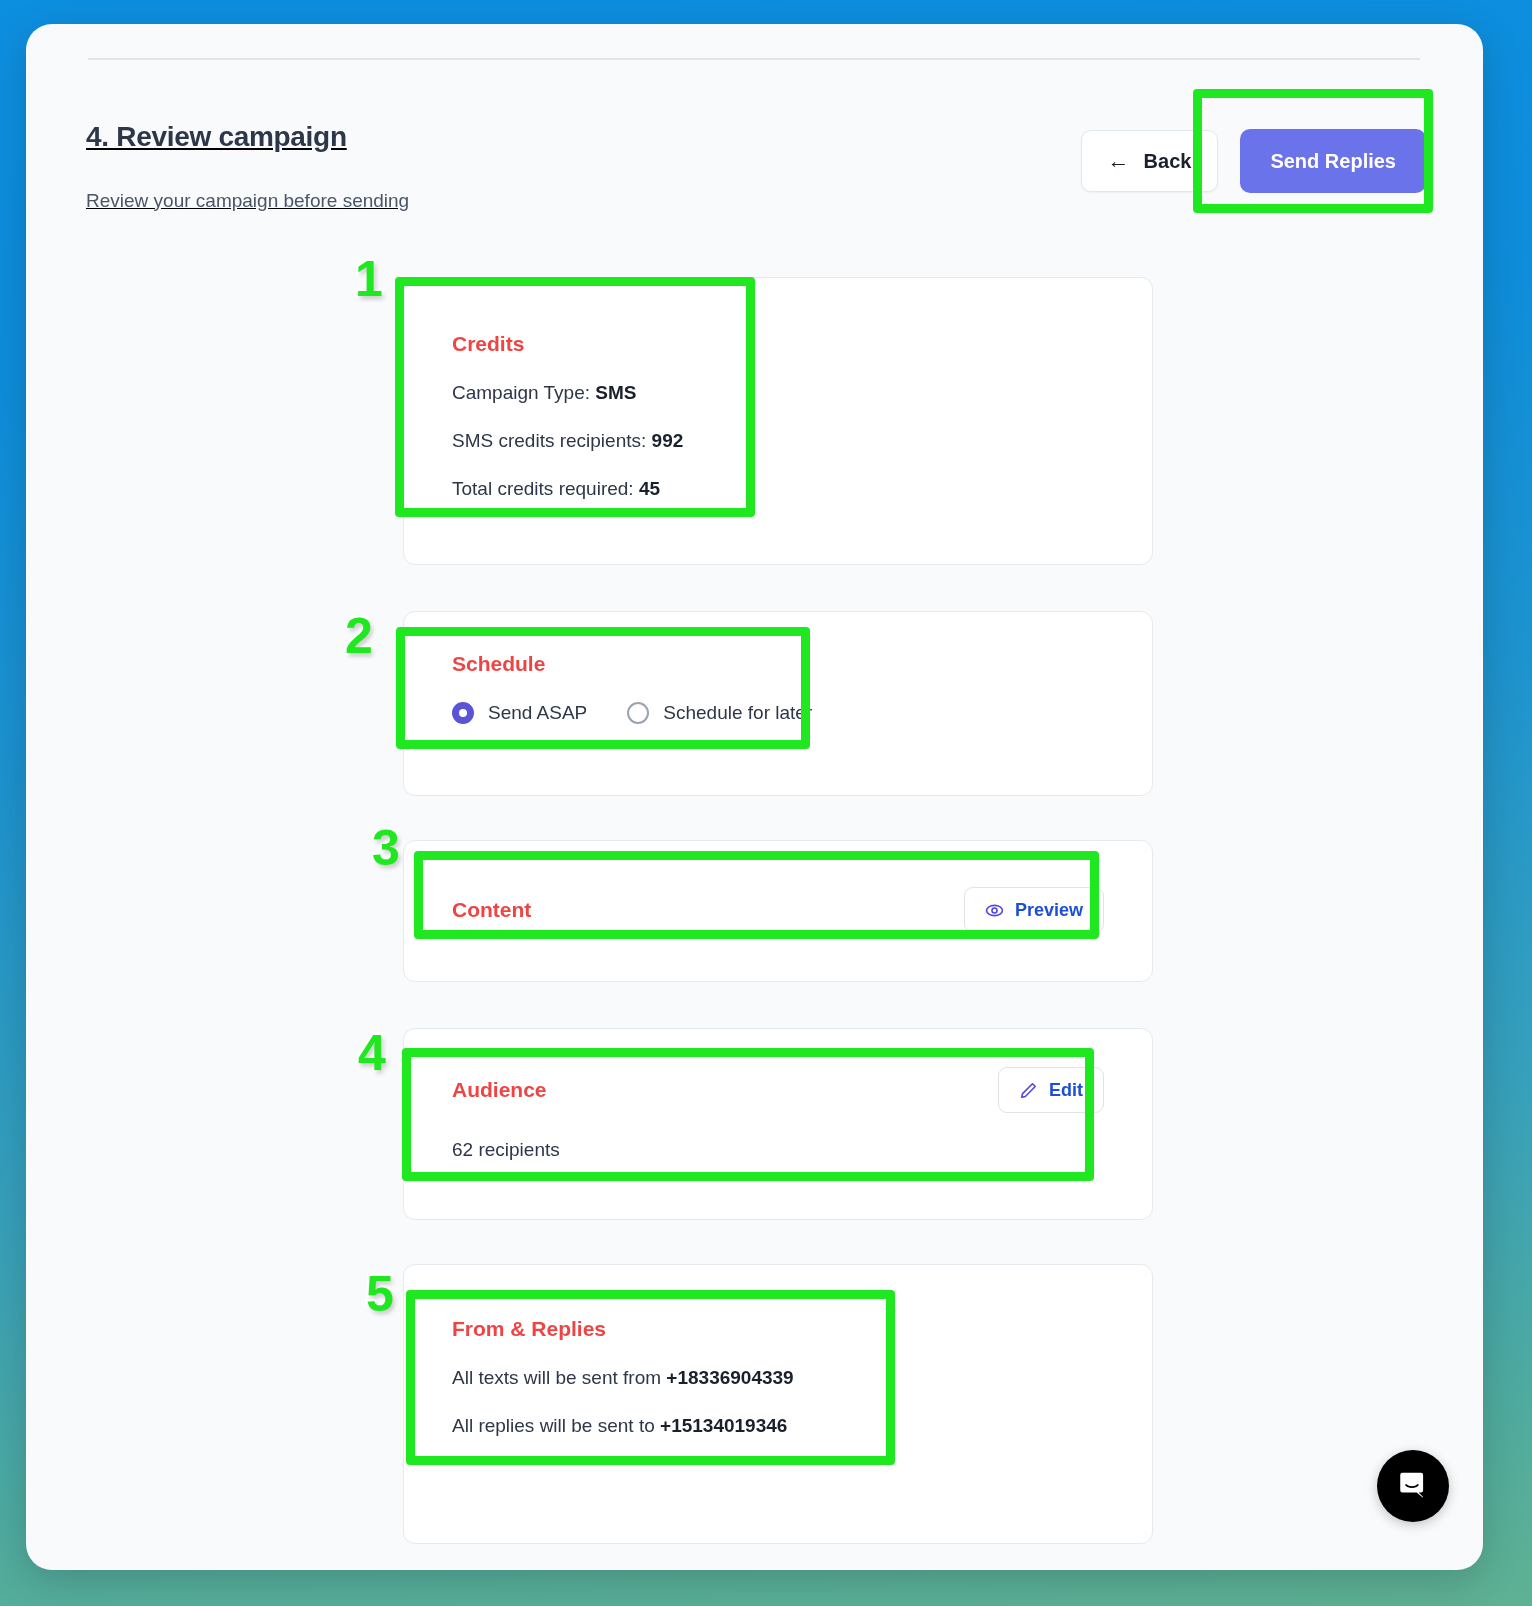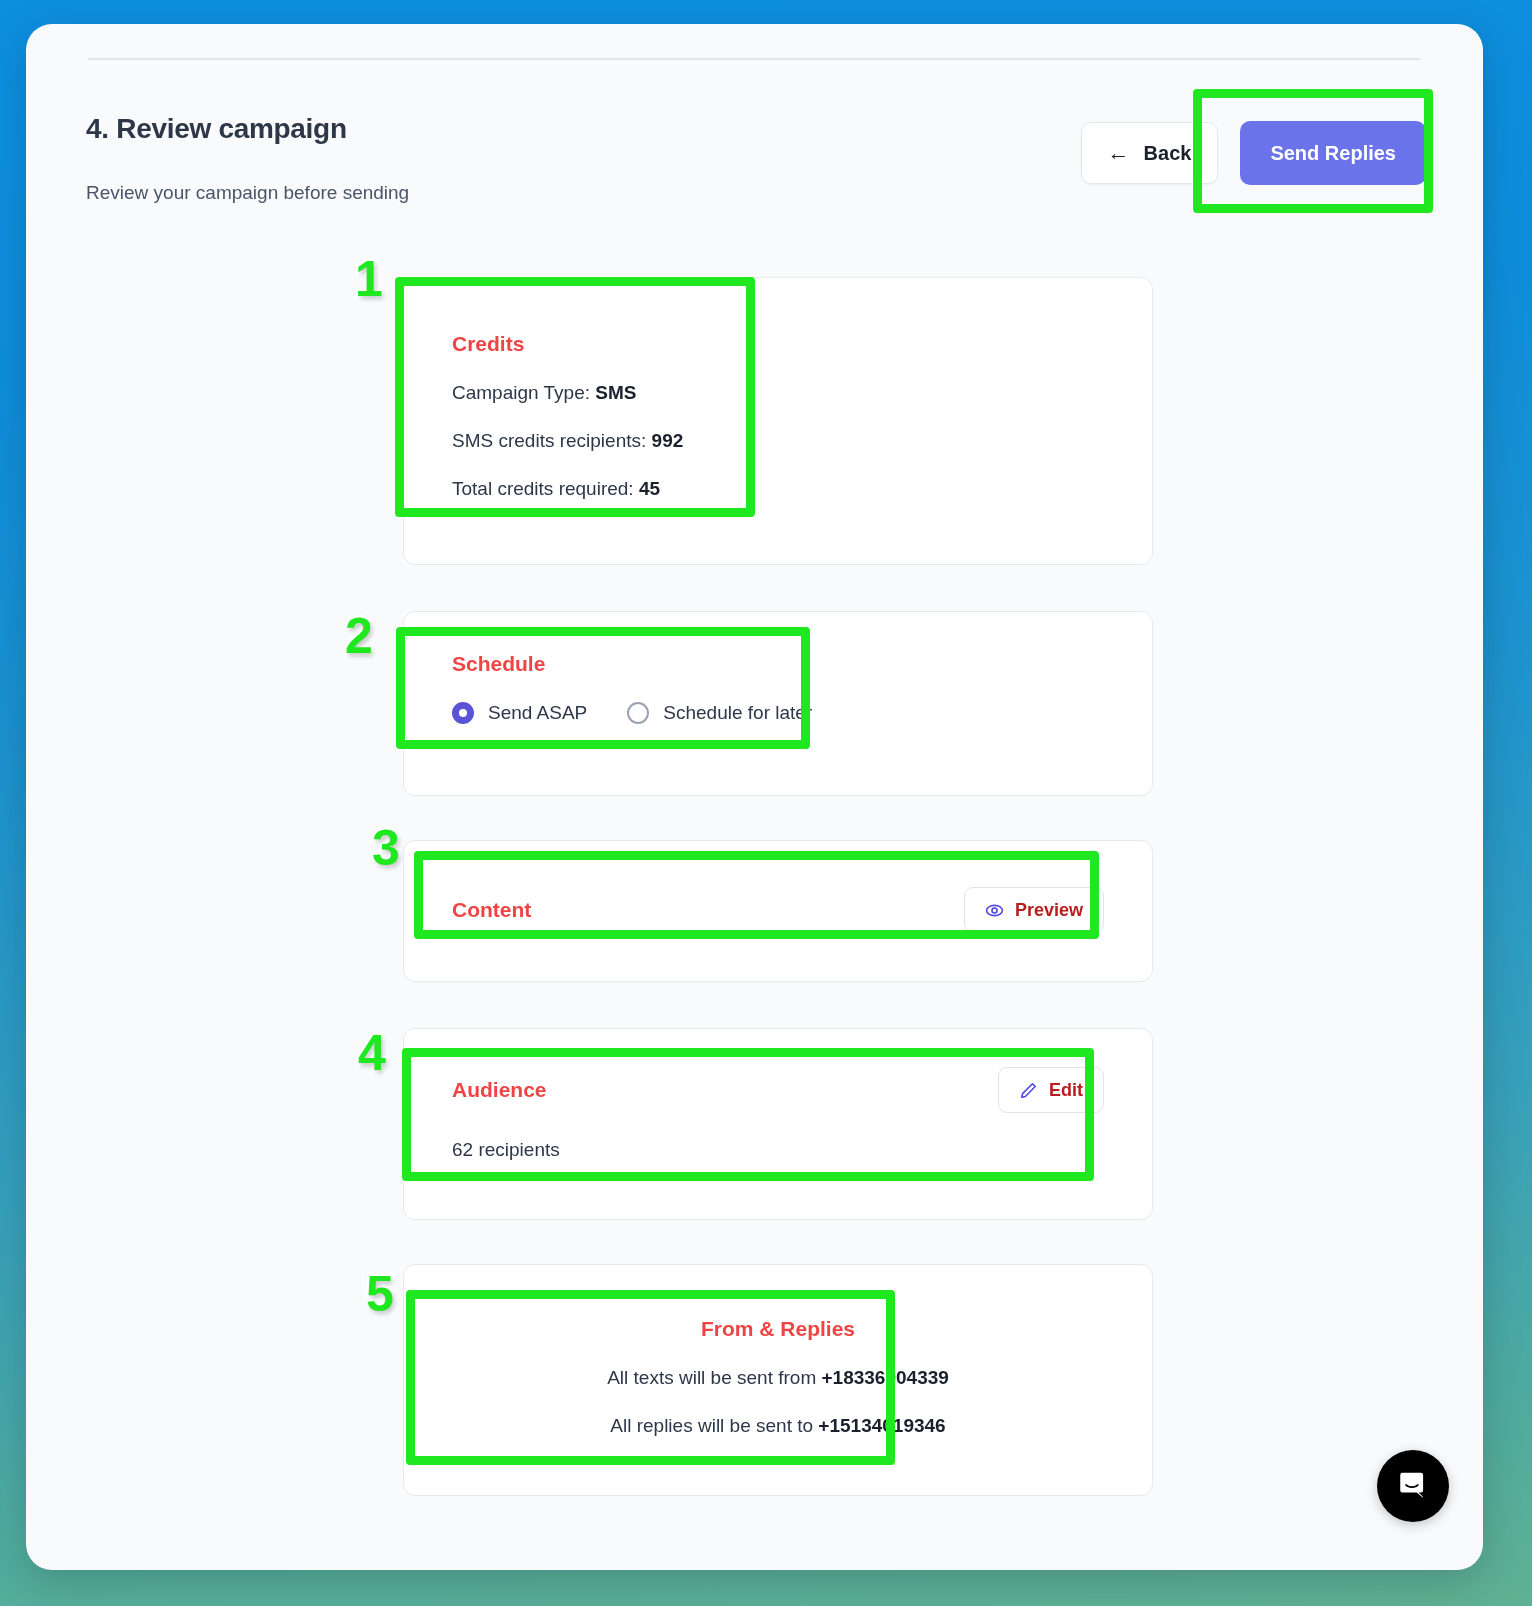--- a/index.html
+++ b/index.html
@@ -35,23 +35,24 @@
     top: 34px;
     width: 1332px;
     height: 2px;
     background: #e2e5e9;
   }
 
   
   .page-header {
     position: absolute;
     left: 60px;
-    top: 88px;
+    top: 96px;
     width: 1340px;
     height: 110px;
+    text-decoration: underline;
   }
   .page-title {
     font-size: 28px;
     font-weight: bold;
     color: #2d3748;
     letter-spacing: -0.3px;
     line-height: 1.2;
   }
   .page-subtitle {
     font-size: 19px;
@@ -171,21 +172,21 @@
     display: flex;
     align-items: center;
     gap: 11px;
     height: 46px;
     padding: 0 20px;
     background: #fff;
     border: 1px solid #dfe3ea;
     border-radius: 9px;
     font-size: 18px;
     font-weight: bold;
-    color: #b91c1c;
+    color: #1d4ed8;
     cursor: pointer;
   }
   .btn-ghost svg { display: block; }
 
   
   .anno-box {
     position: absolute;
     border: 9px solid #20e820;
     border-radius: 4px;
     pointer-events: none;
@@ -304,21 +305,21 @@
                 <path d="M17 3.5l3.5 3.5L8 19.5 3.5 20.5 4.5 16z"></path>
               </svg>
             </span>
             <span>Edit</span>
           </button>
         </div>
         <div class="section-line">62 recipients</div>
       </div>
     </div>
 
-    <div class="section-card" style="height:232px;text-align:center;">
+    <div class="section-card" style="height:280px;">
       <div class="section-body" style="padding:52px 48px;">
         <div class="section-title">From &amp; Replies</div>
         <div class="section-line">
           <span>All texts will be sent from</span>
           <b>+18336904339</b>
         </div>
         <div class="section-line">
           <span>All replies will be sent to</span>
           <b>+15134019346</b>
         </div>

